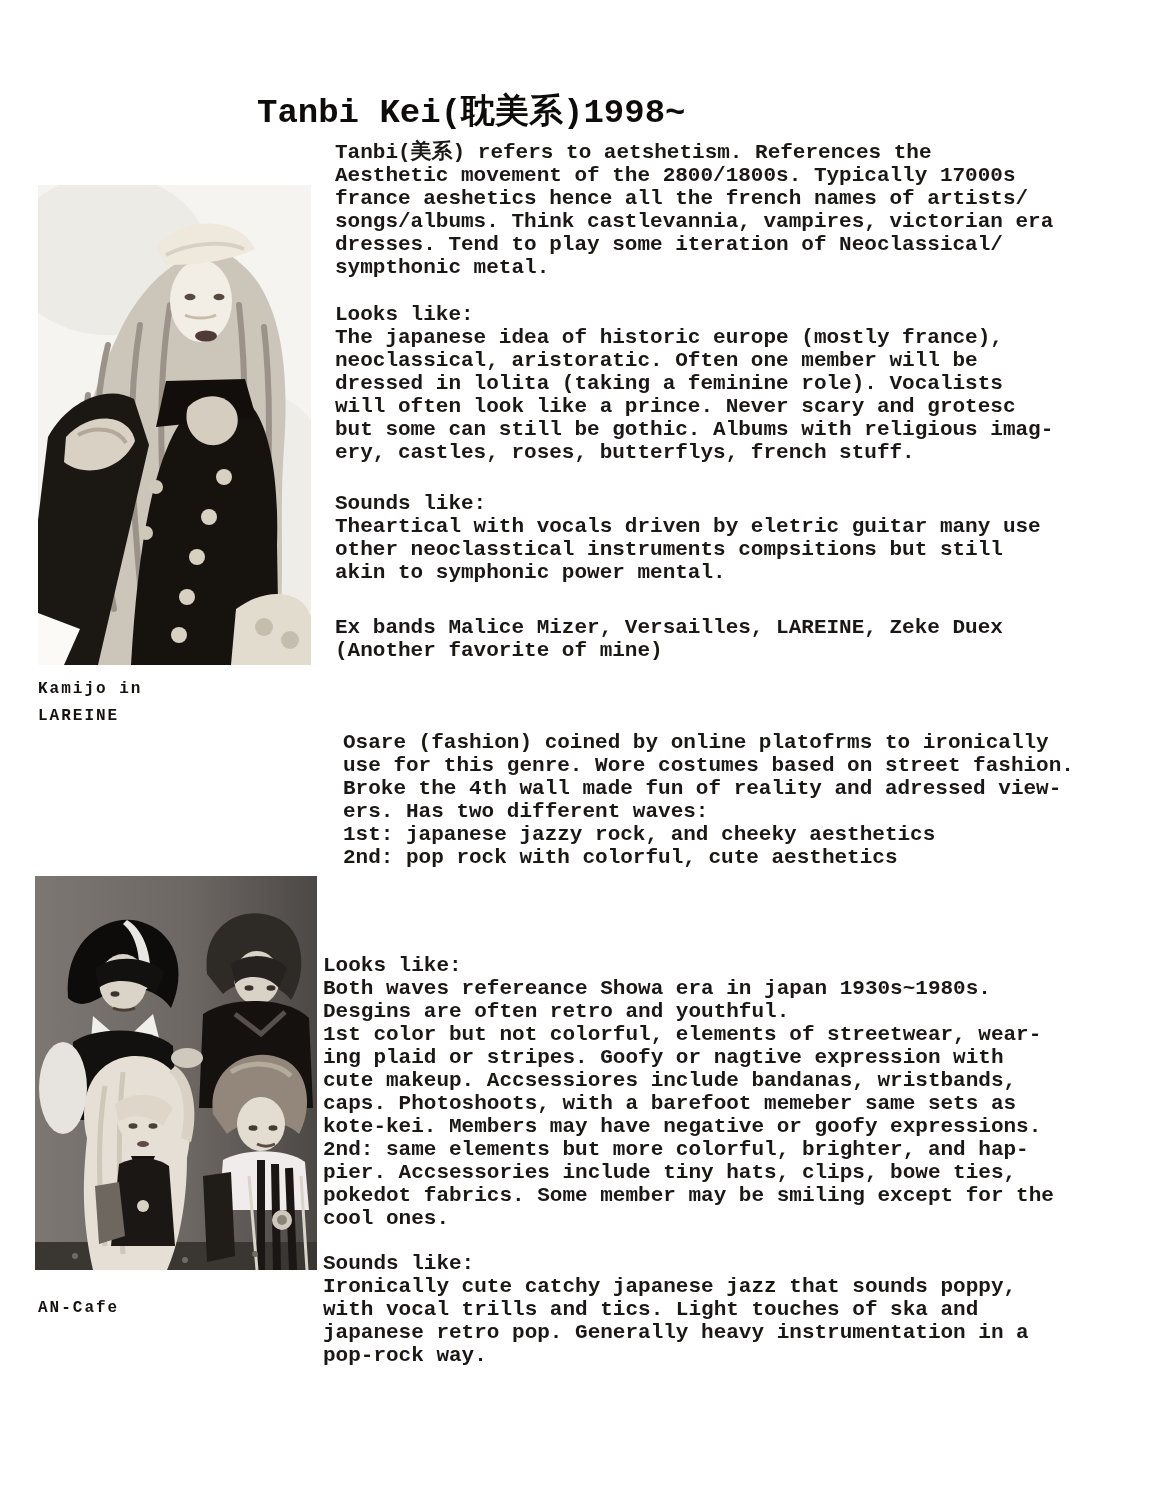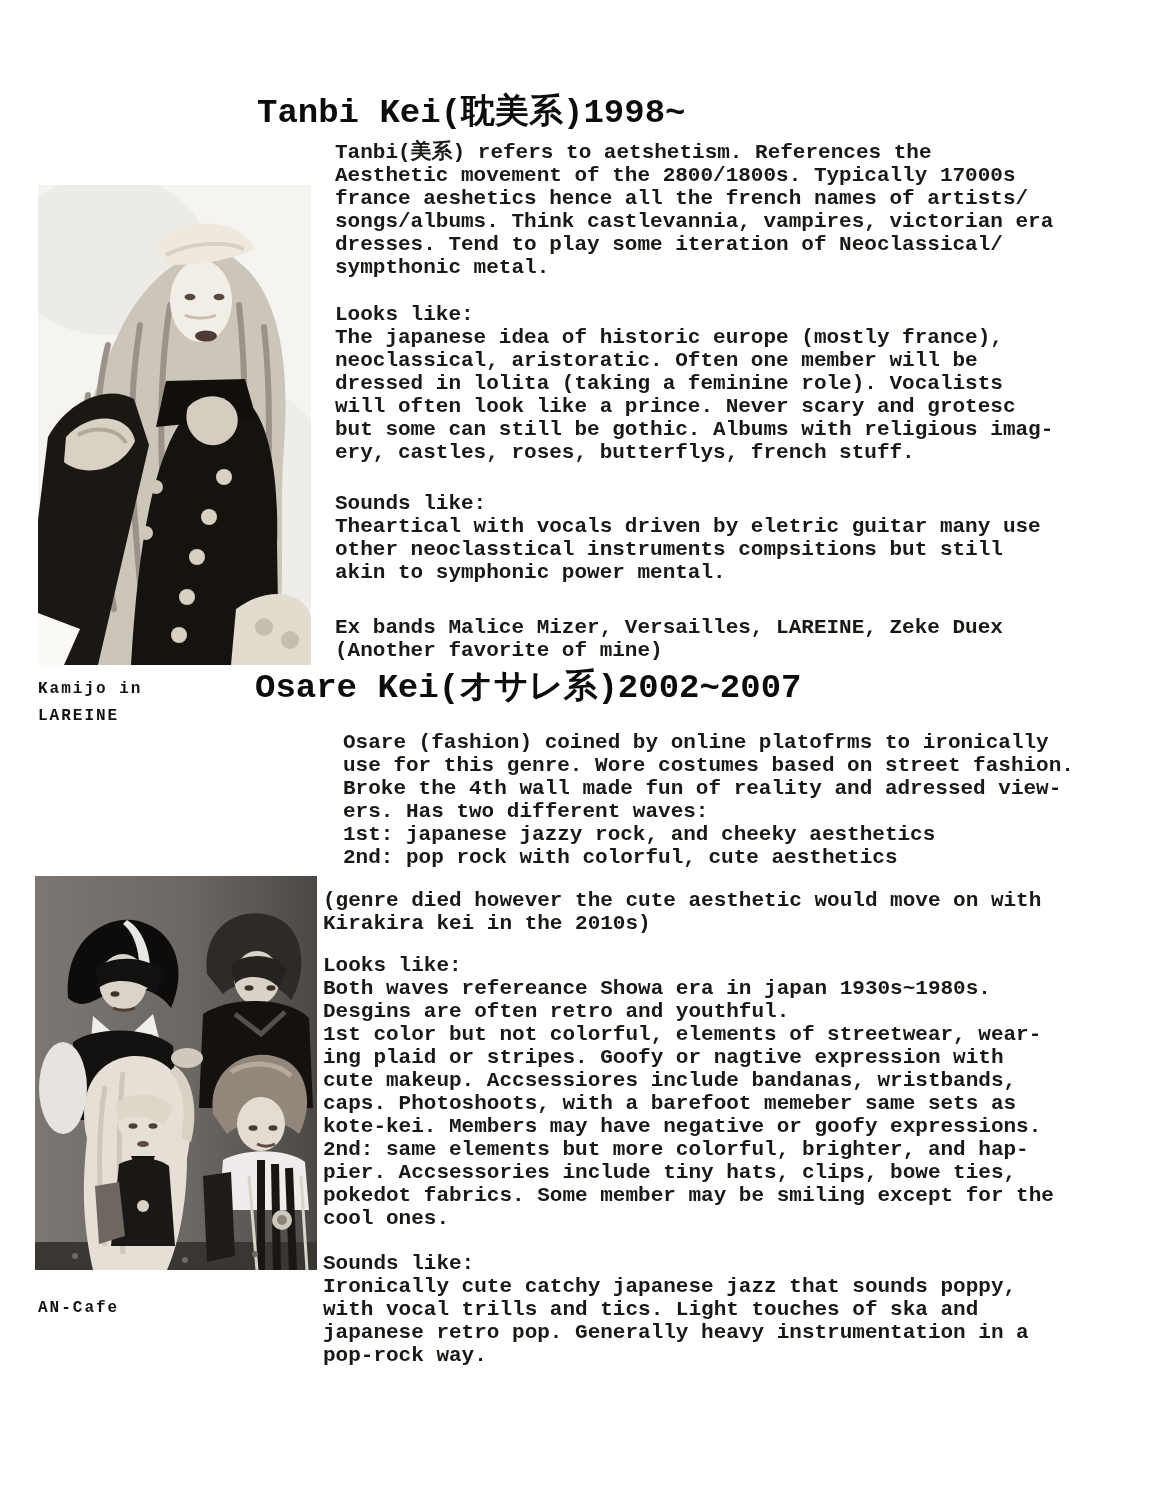--- a/index.html
+++ b/index.html
@@ -114,31 +114,28 @@
       <circle cx="226" cy="442" r="9" fill="#c5bdae"></circle>
       <circle cx="252" cy="455" r="9" fill="#c5bdae"></circle>
 
       <path d="M0 428 L42 444 L26 480 L0 480 Z" fill="#fbfaf7"></path>
     </svg>
   </div>
 
   <div class="caption" style="left:38px; top:676px;">Kamijo in
 LAREINE</div>
 
-  <div class="title" style="left:255px; top:668px;">Osare Kei(オサレ系)2002~2007</div>
 
   <div class="txt" style="left:323px; top:731px; width:790px;margin-left:20px;">Osare (fashion) coined by online platofrms to ironically
 use for this genre. Wore costumes based on street fashion.
 Broke the 4th wall made fun of reality and adressed view-
 ers. Has two different waves:
 1st: japanese jazzy rock, and cheeky aesthetics
 2nd: pop rock with colorful, cute aesthetics</div>
 
-  <div class="txt" style="left:323px; top:889px; width:790px;">(genre died however the cute aesthetic would move on with
-Kirakira kei in the 2010s)</div>
 
   <div class="txt" style="left:323px; top:954px; width:800px;">Looks like:
 Both waves refereance Showa era in japan 1930s~1980s.
 Desgins are often retro and youthful.
 1st color but not colorful, elements of streetwear, wear-
 ing plaid or stripes. Goofy or nagtive expression with
 cute makeup. Accsessiores include bandanas, wristbands,
 caps. Photoshoots, with a barefoot memeber same sets as
 kote-kei. Members may have negative or goofy expressions.
 2nd: same elements but more colorful, brighter, and hap-

